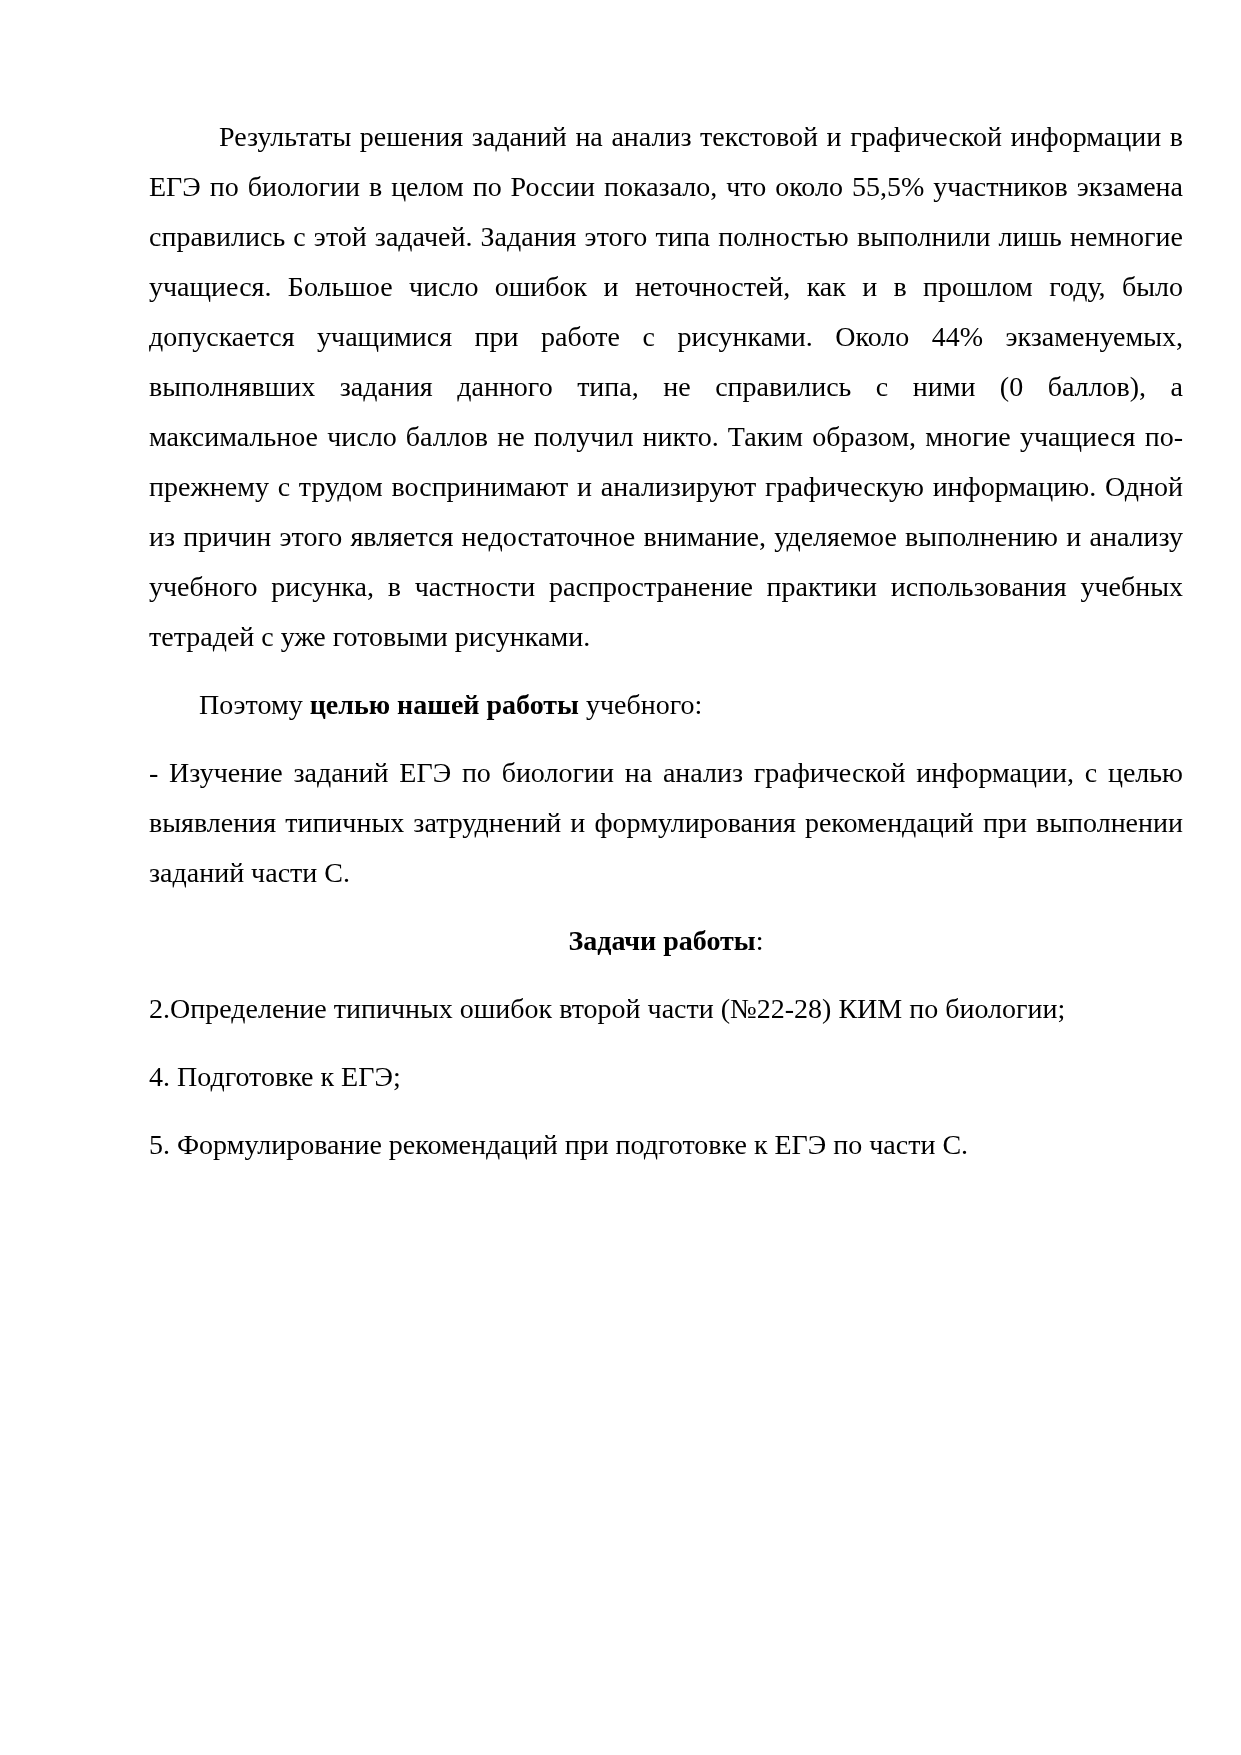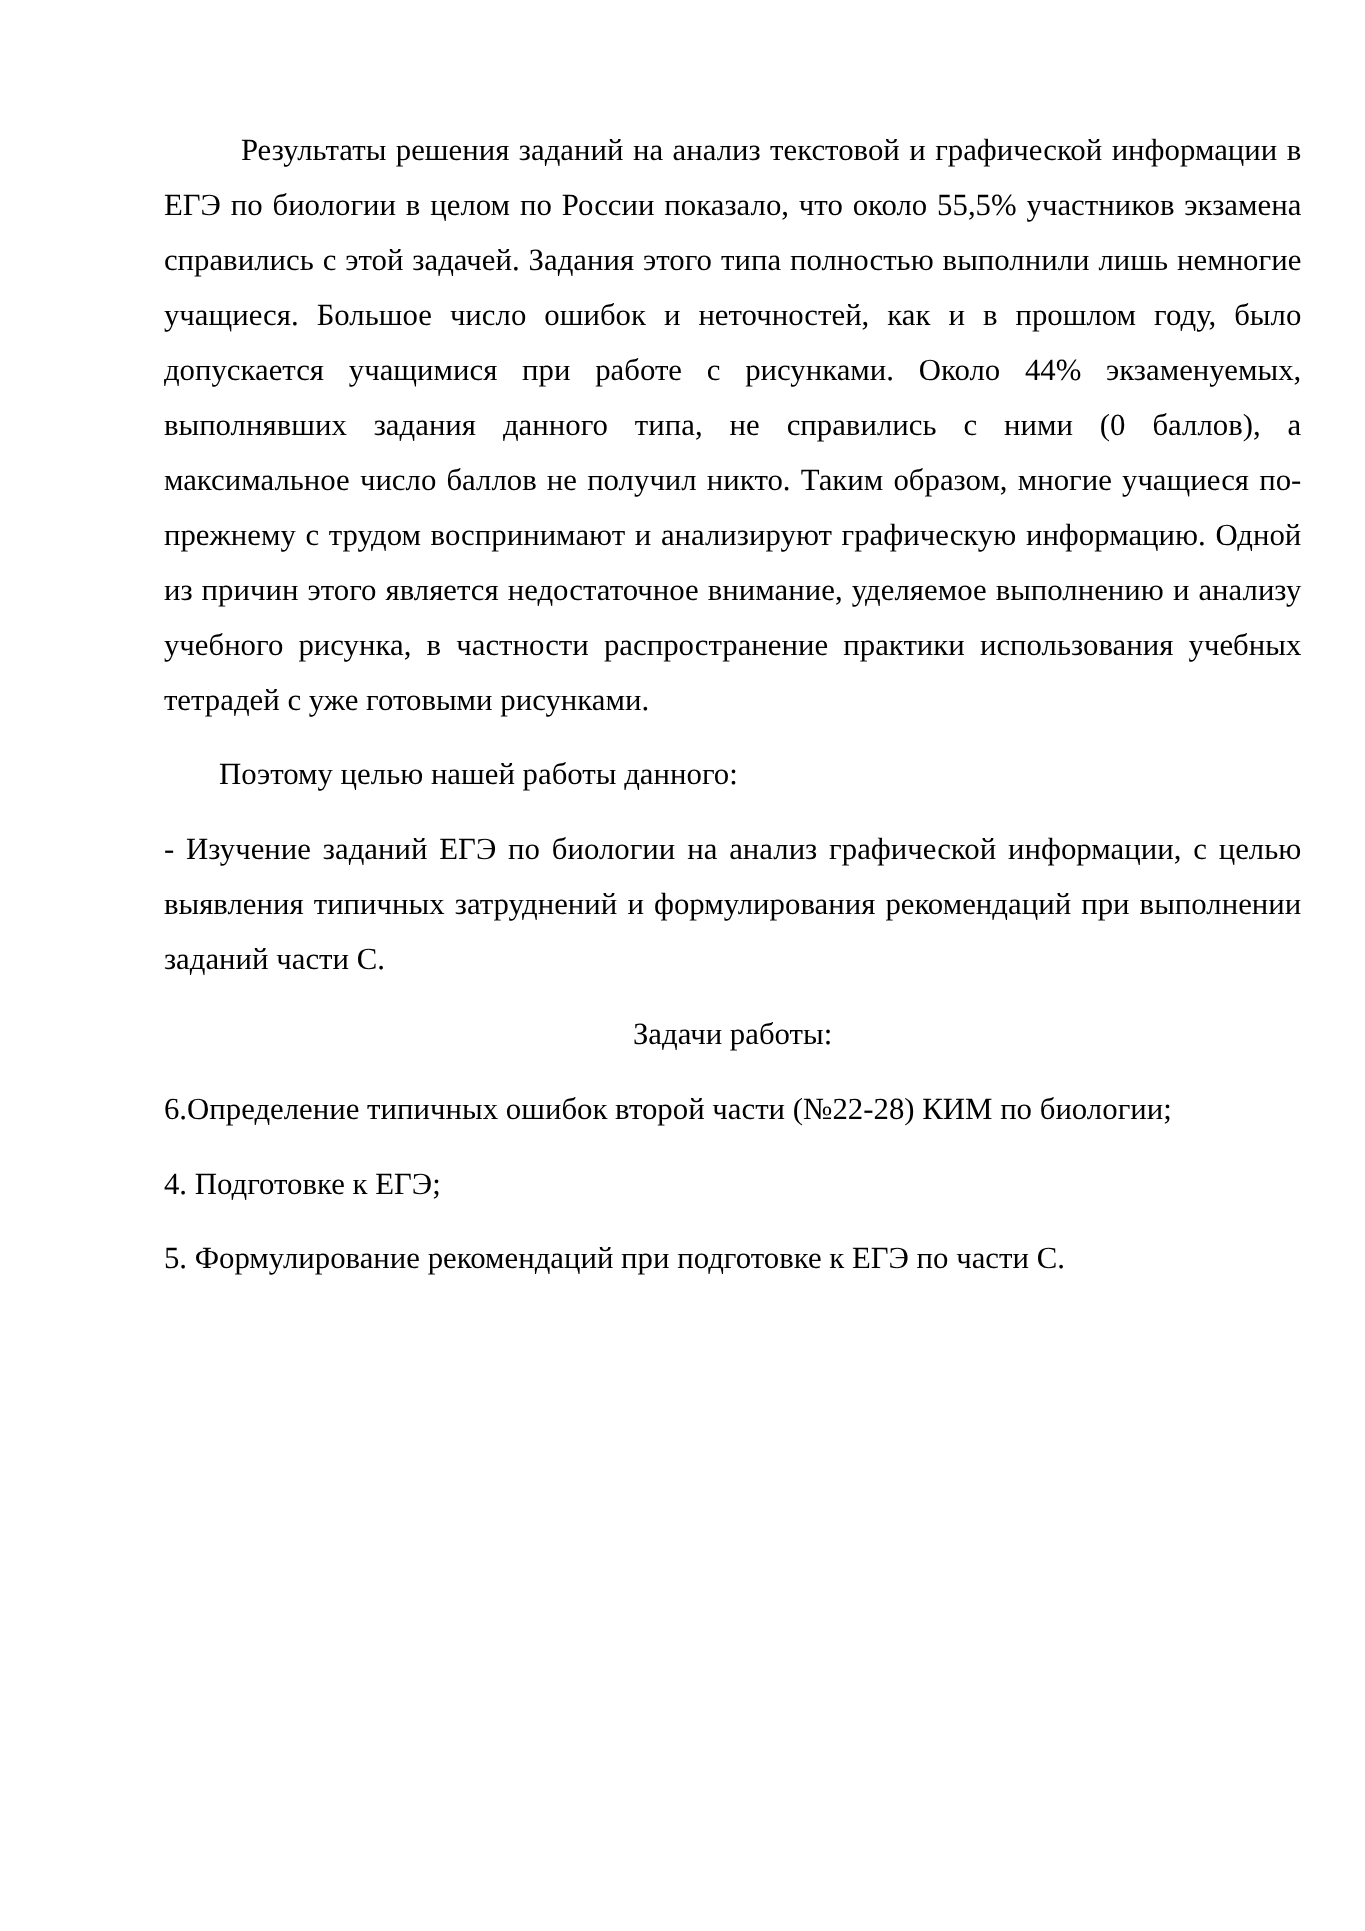--- a/index.html
+++ b/index.html
@@ -33,38 +33,38 @@
   }
   .p-goal-statement {
     text-indent: 0;
   }
   .tasks-heading {
     text-align: center !important;
     margin: 6px 0 24px 0;
   }
   .tasks-heading .bold,
   .p-goal-intro .bold {
-    font-weight: normal;
+    font-weight: bold;
   }
   .task-item {
     margin-bottom: 16px;
   }
 </style>
 </head>
 <body>
 
 <div class="page">
 
   <p class="p-main">Результаты решения заданий на анализ текстовой и графической информации в ЕГЭ по биологии в целом по России показало, что около 55,5% участников экзамена справились с этой задачей. Задания этого типа полностью выполнили лишь немногие учащиеся. Большое число ошибок и неточностей, как и в прошлом году, было допускается учащимися при работе с рисунками. Около 44% экзаменуемых, выполнявших задания данного типа, не справились с ними (0 баллов), а максимальное число баллов не получил никто. Таким образом, многие учащиеся по-прежнему с трудом воспринимают и анализируют графическую информацию. Одной из причин этого является недостаточное внимание, уделяемое выполнению и анализу учебного рисунка, в частности распространение практики использования учебных тетрадей с уже готовыми рисунками.</p>
 
-  <p class="p-goal-intro"><span>Поэтому </span><span class="bold">целью нашей работы</span><span> данного:</span></p>
+  <p class="p-goal-intro"><span>Поэтому </span><span class="bold">целью нашей работы</span><span> учебного:</span></p>
 
   <p class="p-goal-statement">- Изучение заданий ЕГЭ по биологии на анализ графической информации, с целью выявления типичных затруднений и формулирования рекомендаций при выполнении заданий части С.</p>
 
   <p class="tasks-heading"><span class="bold">Задачи работы</span><span>:</span></p>
 
   <div>
-    <p class="task-item">6.Определение типичных ошибок второй части (№22-28) КИМ по биологии;</p>
+    <p class="task-item">2.Определение типичных ошибок второй части (№22-28) КИМ по биологии;</p>
     <p class="task-item">4. Подготовке к ЕГЭ;</p>
     <p class="task-item">5. Формулирование рекомендаций при подготовке к ЕГЭ по части С.</p>
   </div>
 
 </div>
 
 </body></html>

